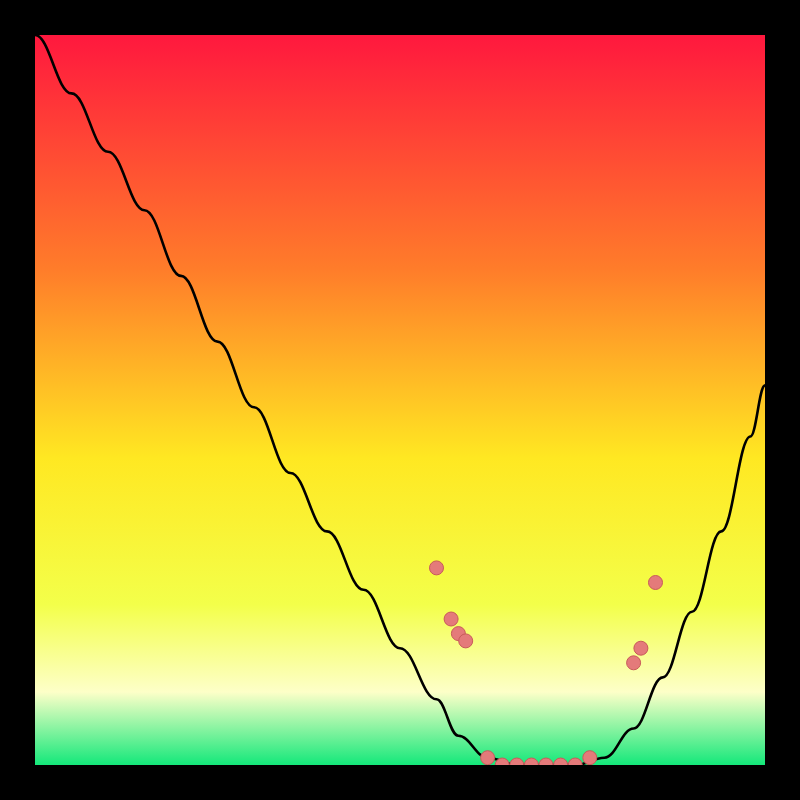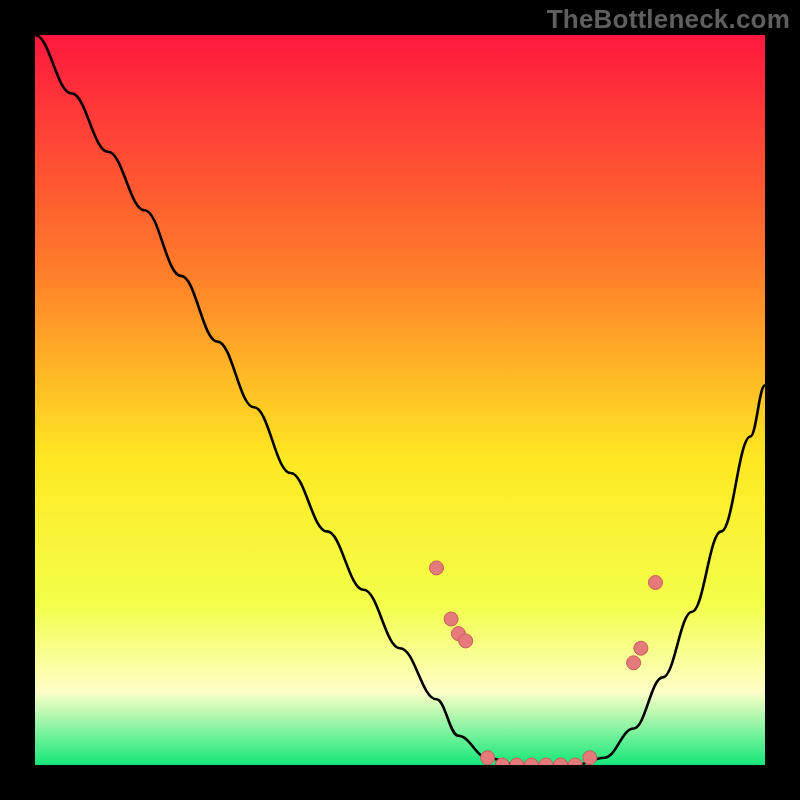--- a/index.html
+++ b/index.html
@@ -39,21 +39,20 @@
     width: 730px;
     height: 730px;
     display: block;
   }
 </style>
 </head>
 <body>
 
 <div class="frame">
 
-  <div class="watermark">TheBottleneck.com</div>
 
   <div class="plot">
     <svg viewBox="0 0 730 730" xmlns="http://www.w3.org/2000/svg">
       <defs>
         <linearGradient id="bg-grad" x1="0" y1="0" x2="0" y2="1">
           <stop id="g0" offset="0%" stop-color="#ff183e"></stop>
           <stop id="g1" offset="32%" stop-color="#ff7c2a"></stop>
           <stop id="g2" offset="58%" stop-color="#ffe822"></stop>
           <stop id="g3" offset="78%" stop-color="#f3ff4a"></stop>
           <stop id="g4" offset="90%" stop-color="#fdffc8"></stop>

